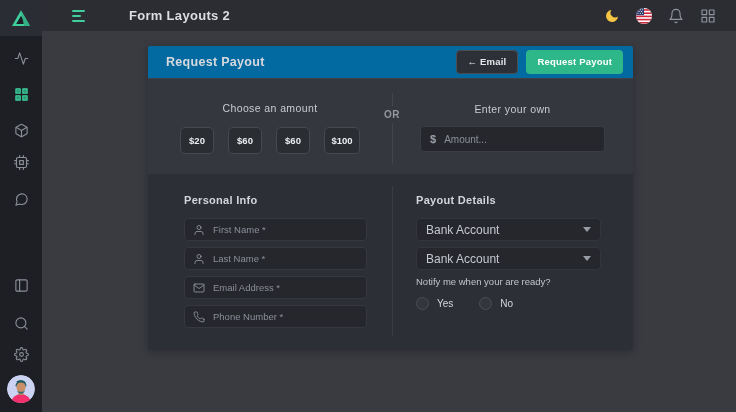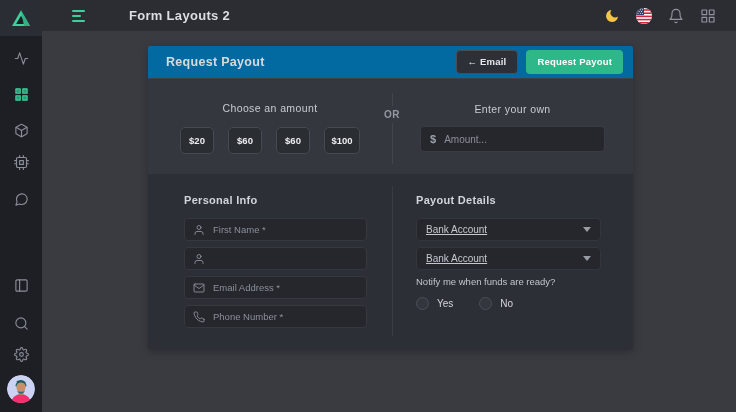--- a/index.html
+++ b/index.html
@@ -55,21 +55,21 @@
 
   .card-bottom { height:176px; background:#2c2f35; position:relative; display:flex; }
   .vdiv-bot { position:absolute; left:244px; top:12px; bottom:14px; width:1px; background:#393c43; }
   .cb-left { width:244px; padding:20px 0 0 36px; }
   .cb-right { flex:1; padding:20px 0 0 24px; }
   .sec-heading { color:#d2d5da; font-size:11px; font-weight:700; letter-spacing:.3px; margin-bottom:12px; }
   .field { width:183px; height:23px; background:#25272d; border:1px solid #35383f; border-radius:4px; display:flex; align-items:center; gap:8px; padding:0 8px; margin-bottom:6px; }
   .field svg { width:12px; height:12px; stroke:#8d919b; stroke-width:1.8; fill:none; stroke-linecap:round; stroke-linejoin:round; flex:none; }
   .field .ghost-input { font-size:9.5px; }
   .select { width:185px; height:23px; background:#25272d; border:1px solid #33363d; border-radius:4px; display:flex; align-items:center; padding:0 9px; margin-bottom:6px; cursor:pointer; }
-  .select-value { color:#c5c8ce; font-size:10px;text-decoration:underline; }
+  .select-value { color:#c5c8ce; font-size:12px; }
   .caret { margin-left:auto; width:0; height:0; border-left:4px solid transparent; border-right:4px solid transparent; border-top:5px solid #989ca5; }
   .notify-q { color:#c2c5cb; font-size:9.5px; margin-top:4px; margin-bottom:10px; }
   .radio-row { display:flex; gap:26px; }
   .radio { display:flex; align-items:center; gap:8px; cursor:pointer; }
   .radio-circle { width:13px; height:13px; border-radius:50%; background:#33363d; border:1px solid #4b4f57; }
   .radio-label { color:#d4d6db; font-size:10px; }
 </style>
 </head>
 <body>
 
@@ -254,20 +254,21 @@
               <circle cx="12" cy="7" r="4"></circle>
           </svg>
           <input class="ghost-input" type="text" placeholder="First Name *" style="">
         </div>
 
         <div class="field">
           <svg viewBox="0 0 24 24">
             <path d="M20 21v-2a4 4 0 0 0-4-4H8a4 4 0 0 0-4 4v2"></path>
               <circle cx="12" cy="7" r="4"></circle>
           </svg>
+          <input class="ghost-input" type="text" placeholder="Last Name *" style="">
         </div>
 
         <div class="field">
           <svg viewBox="0 0 24 24">
             <rect x="2" y="4" width="20" height="16" rx="2"></rect>
               <polyline points="22,6 12,13 2,6"></polyline>
           </svg>
           <input class="ghost-input" type="text" placeholder="Email Address *" style="">
         </div>
 
@@ -285,21 +286,21 @@
         <div class="select">
           <span class="select-value">Bank Account</span>
           <span class="caret"></span>
         </div>
 
         <div class="select">
           <span class="select-value">Bank Account</span>
           <span class="caret"></span>
         </div>
 
-        <div class="notify-q">Notify me when funds are ready?</div>
+        <div class="notify-q">Notify me when your are ready?</div>
 
         <div class="radio-row">
           <div class="radio">
             <span class="radio-circle"></span>
             <span class="radio-label">Yes</span>
           </div>
           <div class="radio">
             <span class="radio-circle"></span>
             <span class="radio-label">No</span>
           </div>

